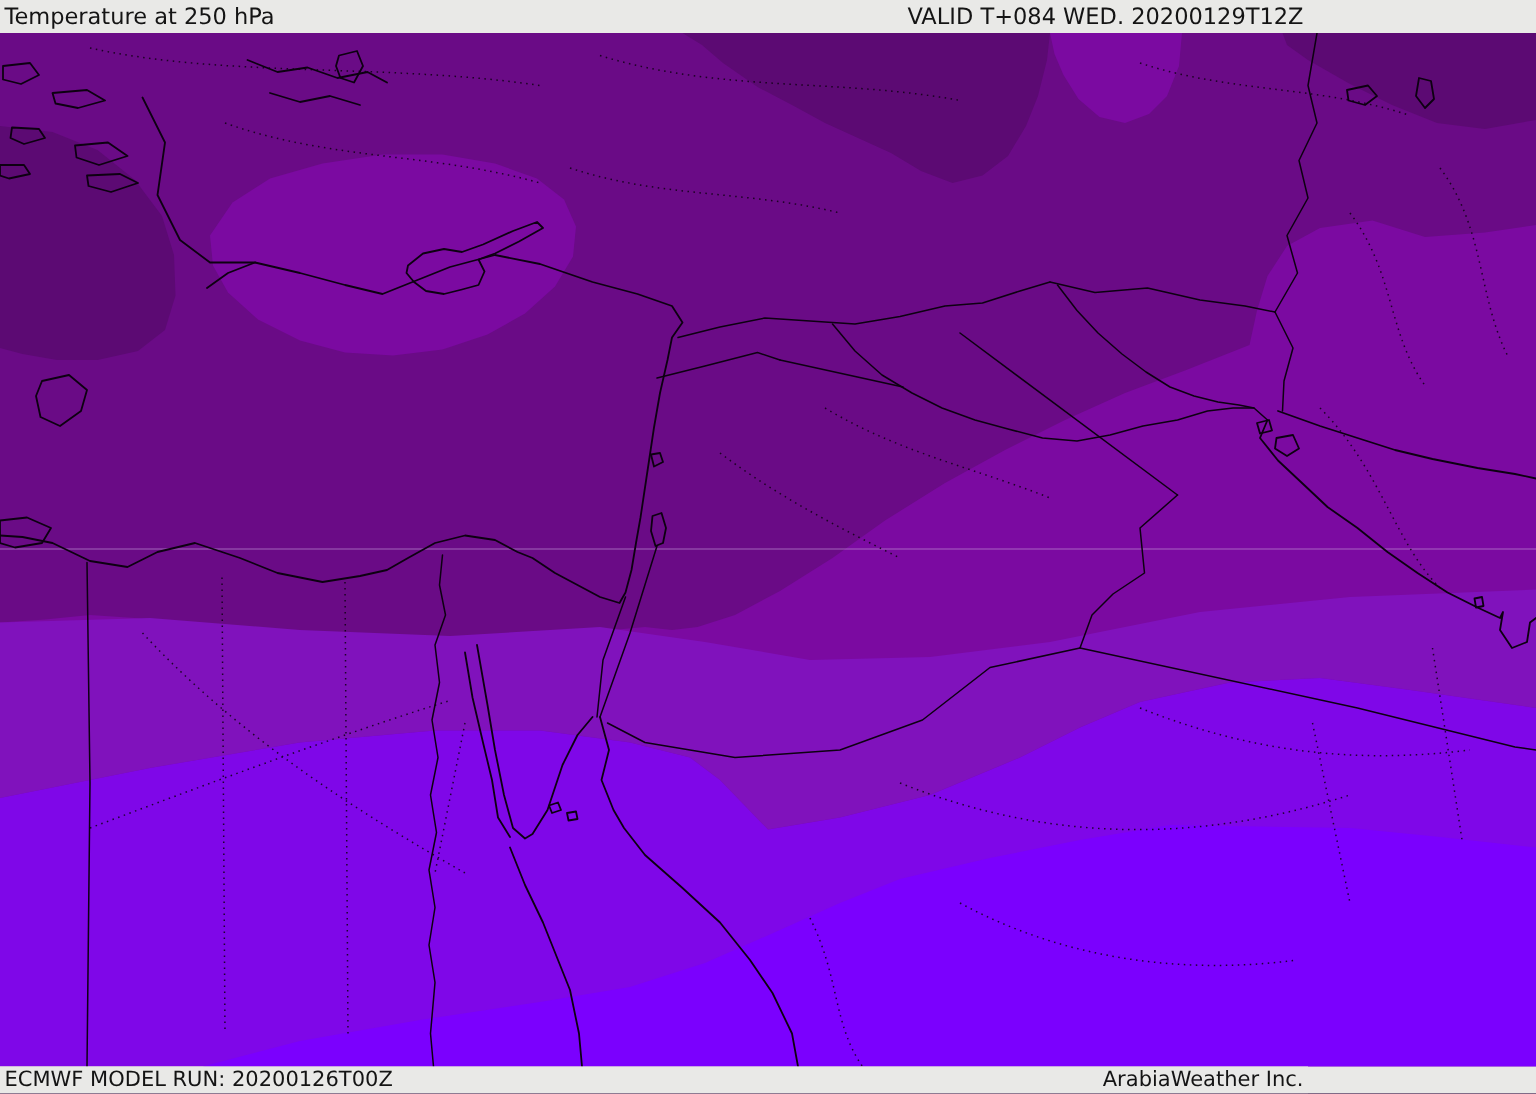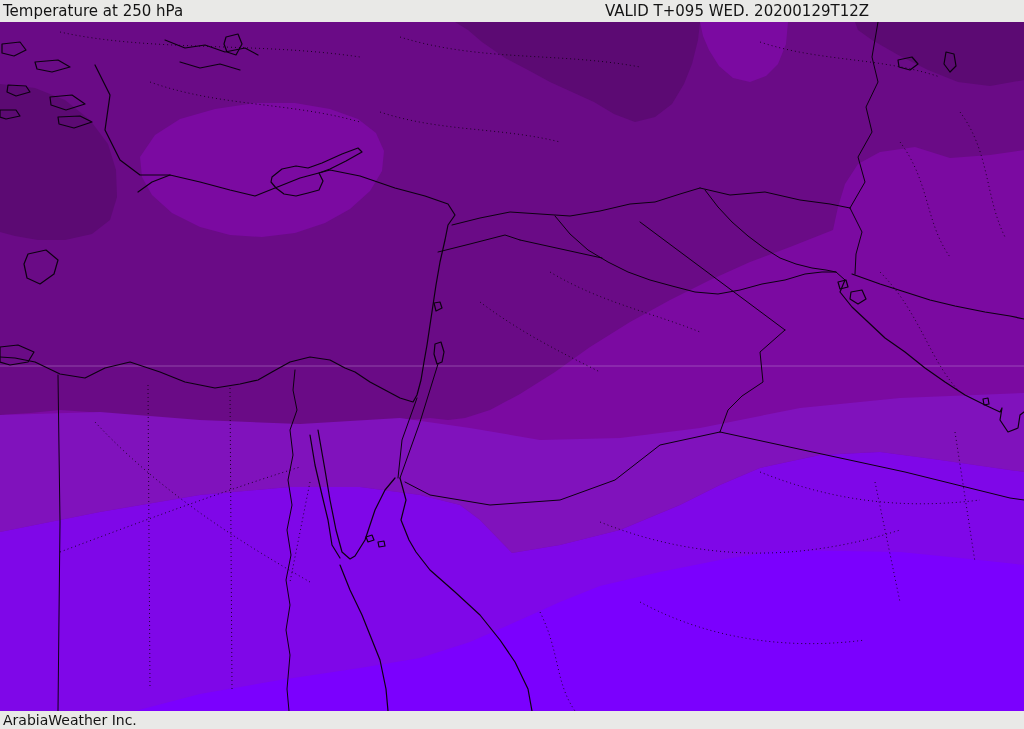--- a/index.html
+++ b/index.html
@@ -18,21 +18,21 @@
   #header .lbl,#footer .lbl{white-space:nowrap;line-height:1;}
   #map-wrap{position:absolute;top:22px;left:0;width:1024px;height:689px;}
   svg{display:block;}
 </style>
 </head>
 <body>
 <div id="app">
 
 <div id="header" class="bar">
   <span class="lbl">Temperature at 250 hPa</span>
-  <span class="lbl">VALID T+095 WED. 20200129T12Z</span>
+  <span class="lbl">VALID T+084 WED. 20200129T12Z</span>
 </div>
 
 <div id="map-wrap">
 <svg width="1024" height="689" viewBox="0 0 1024 689">
 
   <rect x="0" y="0" width="1024" height="689" fill="#7b0aa1"></rect>
 
   <path d="M0,0 H1024 V128 L990,133 L950,136 L915,125 L880,130 L858,142 L845,162 L838,185 L833,208
        L790,225 L750,240 L710,258 L670,278 L630,300 L590,325 L555,350 L520,372 L490,388 L465,396 L448,398
        L430,396 L408,398 L385,401 L358,403 L330,404 L300,403 L270,404 L240,404 L210,402 L180,399
@@ -146,16 +146,17 @@
     <path d="M760,450 C830,478 900,488 980,478"></path>
     <path d="M640,580 C710,618 790,628 865,618"></path>
     <path d="M875,460 L900,580"></path>
     <path d="M955,410 L975,540"></path>
     <path d="M540,590 C560,630 555,660 575,689"></path>
   </g>
 </svg>
 </div>
 
 <div id="footer" class="bar">
+  <span class="lbl">ECMWF MODEL RUN: 20200126T00Z</span>
   <span class="lbl">ArabiaWeather Inc.</span>
 </div>
 
 </div>
 
 </body></html>

